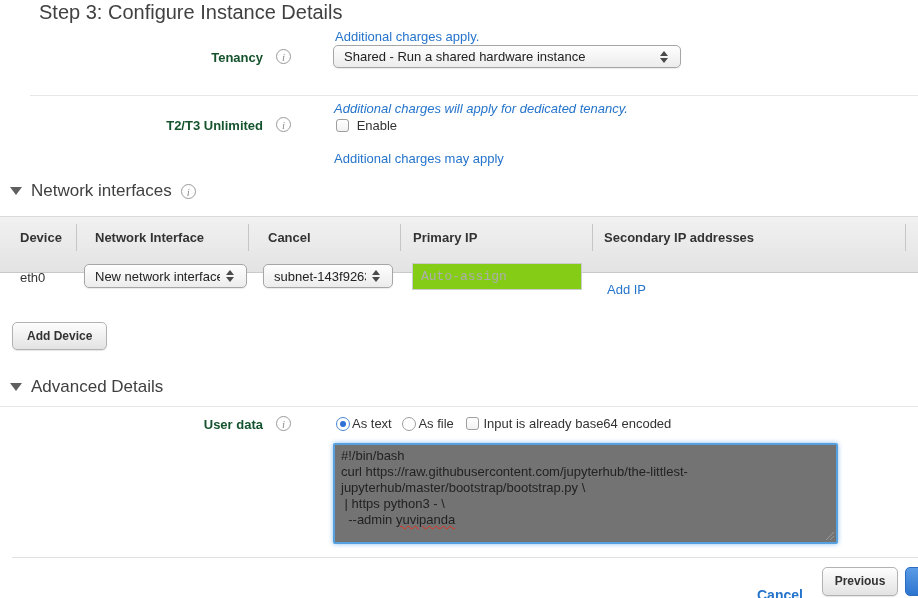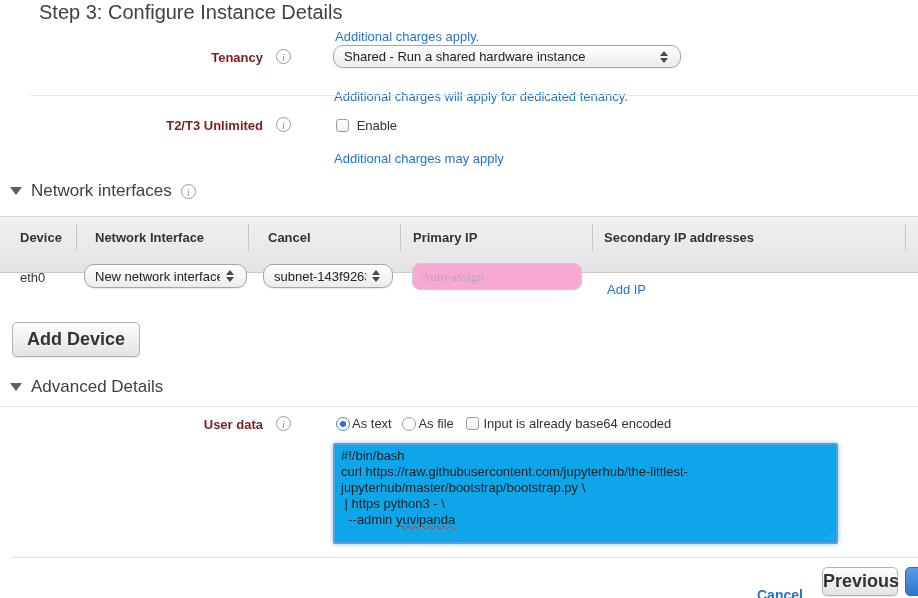--- a/index.html
+++ b/index.html
@@ -11,32 +11,32 @@
   }
   .abs { position:absolute; }
 
   
   .titlebar { left:0; top:0; right:0; height:22px; background:#fff; z-index:5; }
   .page-title { padding:1px 0 0 6px; font-size:20px; font-weight:400; color:#414141; white-space:nowrap;margin-left:33px; }
   .clipped-link { left:335px; top:17px; z-index:1; }
 
   
   .link { color:#2574cb; text-decoration:none; cursor:pointer;margin-top:12px; }
-  .form-label { left:0; width:263px; text-align:right; font-weight:bold; color:#7f1d1d; }
+  .form-label { left:0; width:263px; text-align:right; font-weight:bold; color:#14532d; }
   .info-icon {
     display:inline-block; width:15px; height:15px; border:1px solid #9a9a9a; border-radius:50%;
     color:#8c8c8c; font:italic 11px "Liberation Serif", serif; text-align:center; line-height:14px;
     background:#fff; cursor:pointer;
   }
   .divider { height:1px; background:#e7e7e7; }
 
   
   .mac-select {
     display:flex; align-items:center; cursor:pointer;
-    border:1px solid #a6a6a6; border-radius:10px;
+    border:1px solid #a6a6a6; border-radius:5px;
     background:linear-gradient(#fefefe,#ececec);
     box-shadow:0 1px 1px rgba(0,0,0,.08);
     padding:0 6px 0 10px; height:23px;justify-content:flex-end;
   }
   .mac-select .sel-text { flex:1; overflow:hidden; white-space:nowrap; color:#222; }
   .stepper { display:flex; flex-direction:column; align-items:center; width:20px; }
   .tri-up { width:0; height:0; border-left:4px solid transparent; border-right:4px solid transparent; border-bottom:5px solid #4a4a4a; margin-bottom:2px; }
   .tri-down { width:0; height:0; border-left:4px solid transparent; border-right:4px solid transparent; border-top:5px solid #4a4a4a; }
 
   .checkbox {
@@ -60,41 +60,41 @@
   
   .table-header {
     left:0; top:216px; right:0; height:57px;
     background:linear-gradient(#f1f1f1,#e3e3e3);
     border-top:1px solid #dadada; border-bottom:1px solid #c9c9c9;
   }
   .th { position:absolute; top:13px; font-weight:bold; color:#333; white-space:nowrap; }
   .th-div { position:absolute; top:7px; width:1px; height:27px; background:#c6c6c6; }
 
   .text-input {
-    border:1px solid #ccc; border-radius:8px; padding:0 8px; height:27px; width:170px;
-    font-family:Liberation Serif, serif; font-size:13px; color:#333; background:#f9a8d4;
+    border:1px solid #ccc; border-radius:0; padding:0 8px; height:27px; width:170px;
+    font-family:Liberation Mono, monospace; font-size:13px; color:#333; background:#84cc16;
   }
   .text-input::placeholder { color:#aeaeae; }
 
   .btn {
     display:inline-block; border:1px solid #b2b2b2; border-radius:5px;
     background:linear-gradient(#fdfdfd,#e3e3e3);
     box-shadow:0 1px 1px rgba(0,0,0,.1);
-    font-weight:bold; color:#333; font-size:18px;
+    font-weight:bold; color:#333; font-size:12px;
     padding:6px 14px; cursor:pointer; font-family:"Liberation Sans", sans-serif;
   }
   .btn-primary-sliver {
     left:905px; top:567px; width:40px; height:29px; border-radius:5px;
     background:linear-gradient(#5b9be6,#2d75cf); border:1px solid #2a6cbf; cursor:pointer;
   }
 
   
   .user-data-box {
     left:333px; top:443px; width:505px; height:101px;
-    border:2px solid #56a0e0; border-radius:2px; background:#0ea5e9;
+    border:2px solid #56a0e0; border-radius:2px; background:#737373;
     box-shadow:0 0 5px rgba(81,153,228,.65);
     padding:3px 6px; overflow:hidden; cursor:text;
   }
   .user-data-box .code-line { white-space:pre; font-size:13px; line-height:16px; color:#222; }
   .squiggle { text-decoration:underline; text-decoration-style:wavy; text-decoration-color:#e0301e; text-decoration-thickness:1px; }
   .resize-handle { position:absolute; right:1px; bottom:1px; width:11px; height:11px; cursor:nwse-resize; }
 
   .footer-cancel { left:757px; top:575px; font-weight:bold; font-size:14px; }
   .btn-previous { left:822px; top:567px; width:76px; height:29px; padding:0; line-height:27px; text-align:center; }
 </style>
@@ -111,21 +111,21 @@
 
   <div class="abs form-label" style="top:50px;">Tenancy</div>
   <span class="abs info-icon" style="left:276px; top:49px;">i</span>
   <div class="abs mac-select" style="left:333px; top:45px; width:348px;">
     <span class="sel-text">Shared - Run a shared hardware instance</span>
     <span class="stepper">
         <span class="tri-up"></span>
         <span class="tri-down"></span>
       </span>
   </div>
-  <a class="abs link" style="left:334px; top:77px;">Additional charges will apply for dedicated tenancy.</a>
+  <a class="abs link" style="left:334px; top:89px;font-style:italic;">Additional charges will apply for dedicated tenancy.</a>
 
   <div class="abs divider" style="left:30px; right:0; top:95px;"></div>
 
   <div class="abs form-label" style="top:118px;">T2/T3 Unlimited</div>
   <span class="abs info-icon" style="left:276px; top:117px;">i</span>
   <div class="abs" style="left:336px; top:118px;">
     <span class="checkbox"></span>
     <span style="margin-left:4px;">Enable</span>
   </div>
   <a class="abs link" style="left:334px; top:139px;">Additional charges may apply</a>

